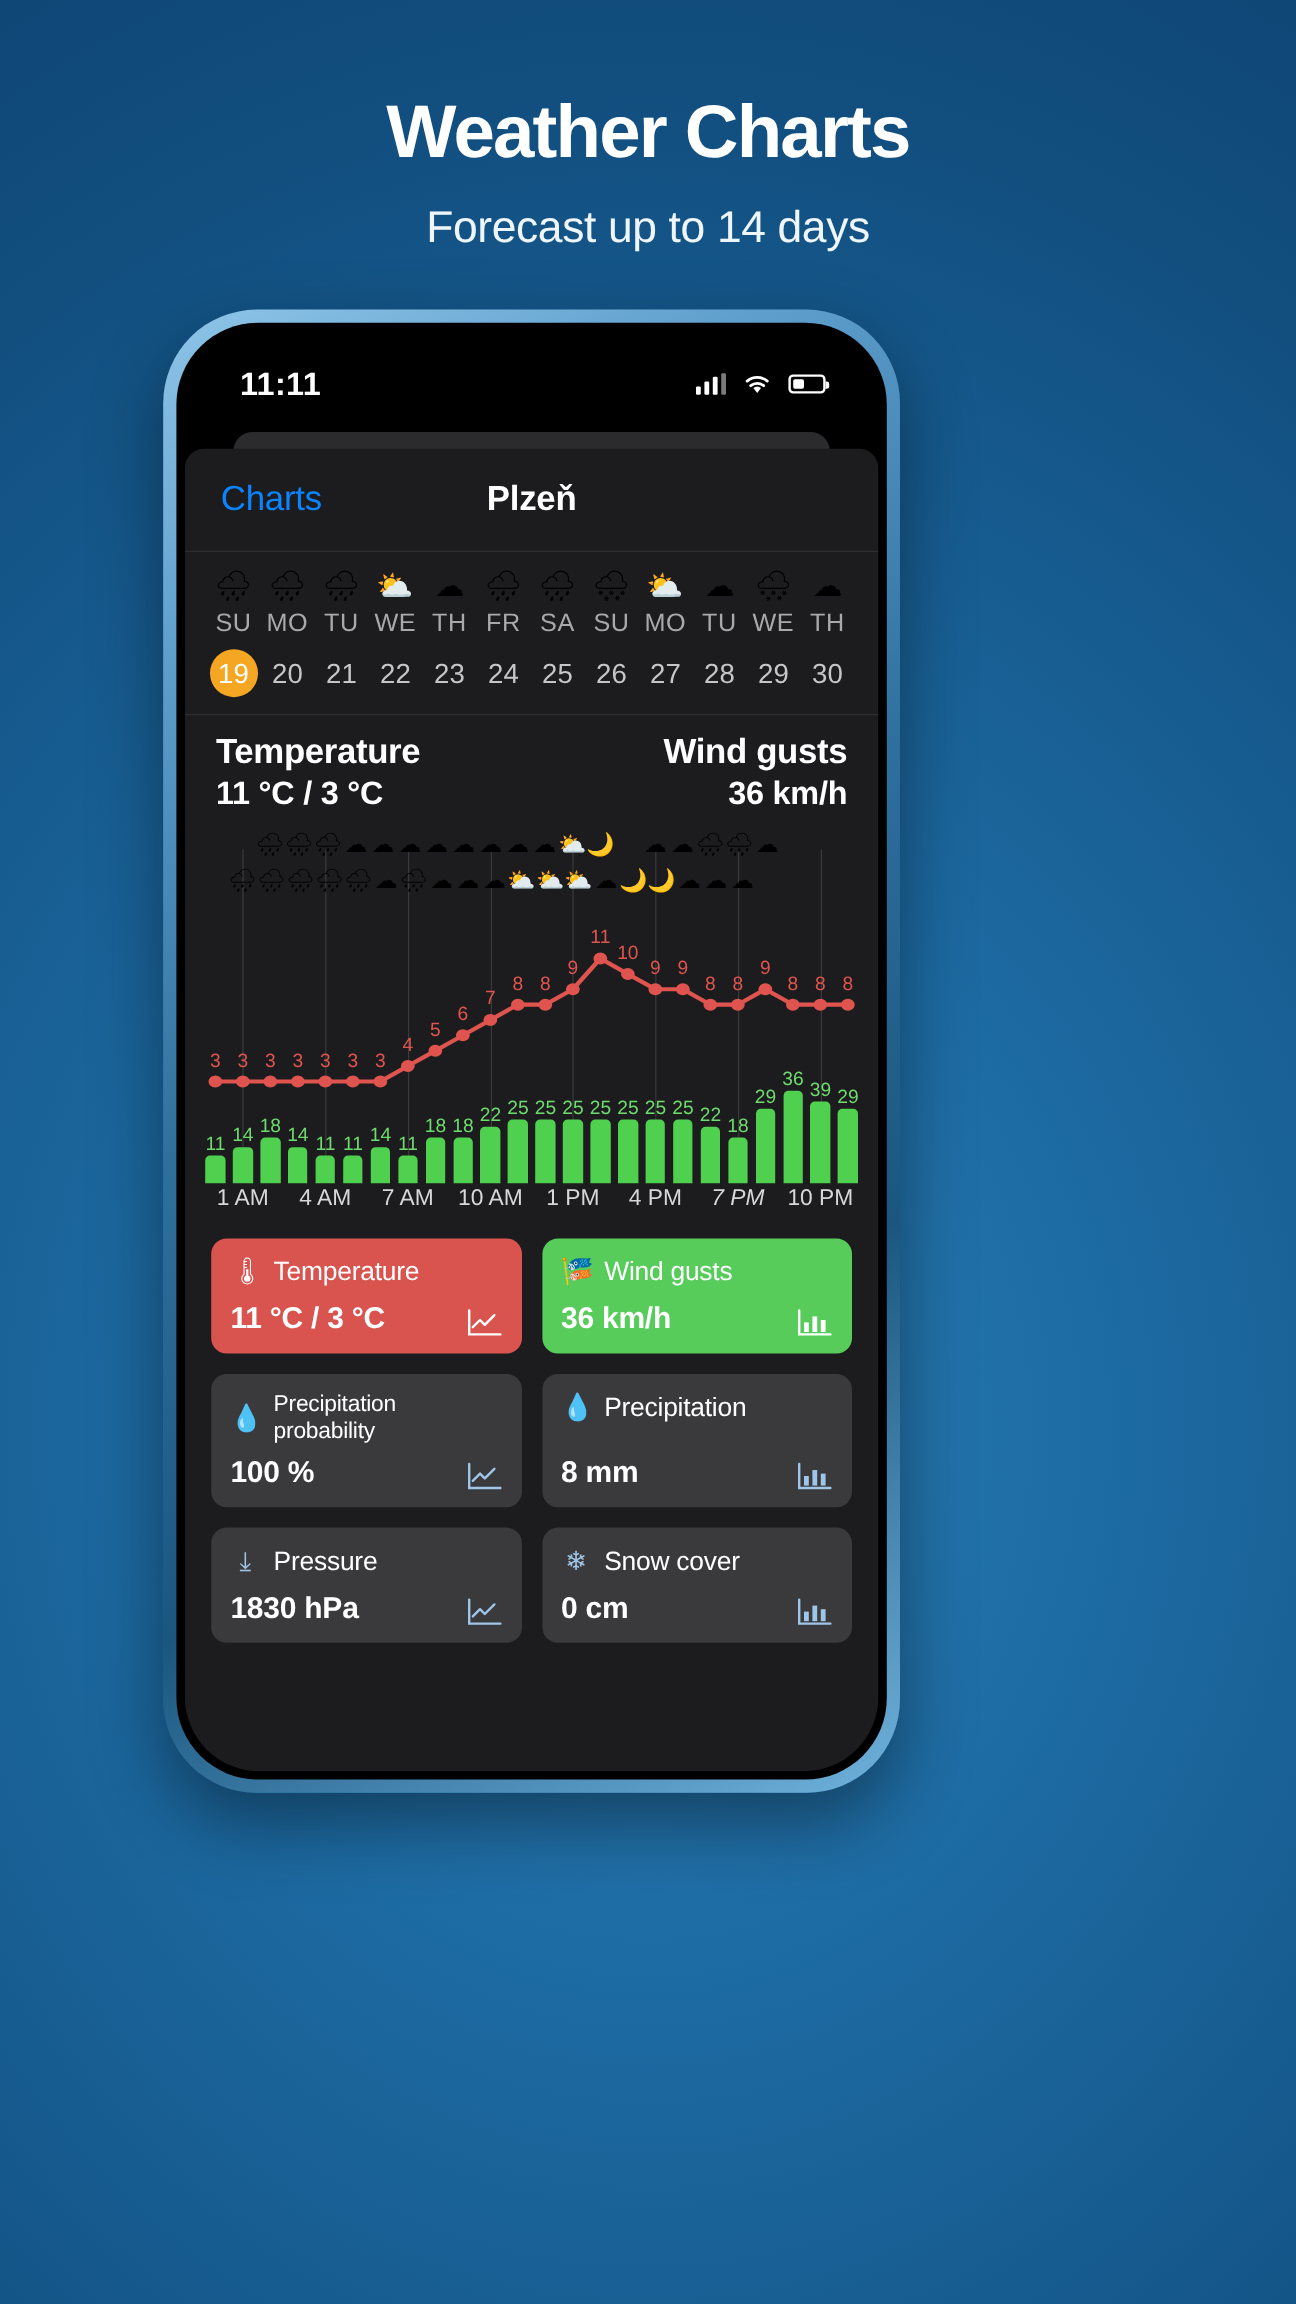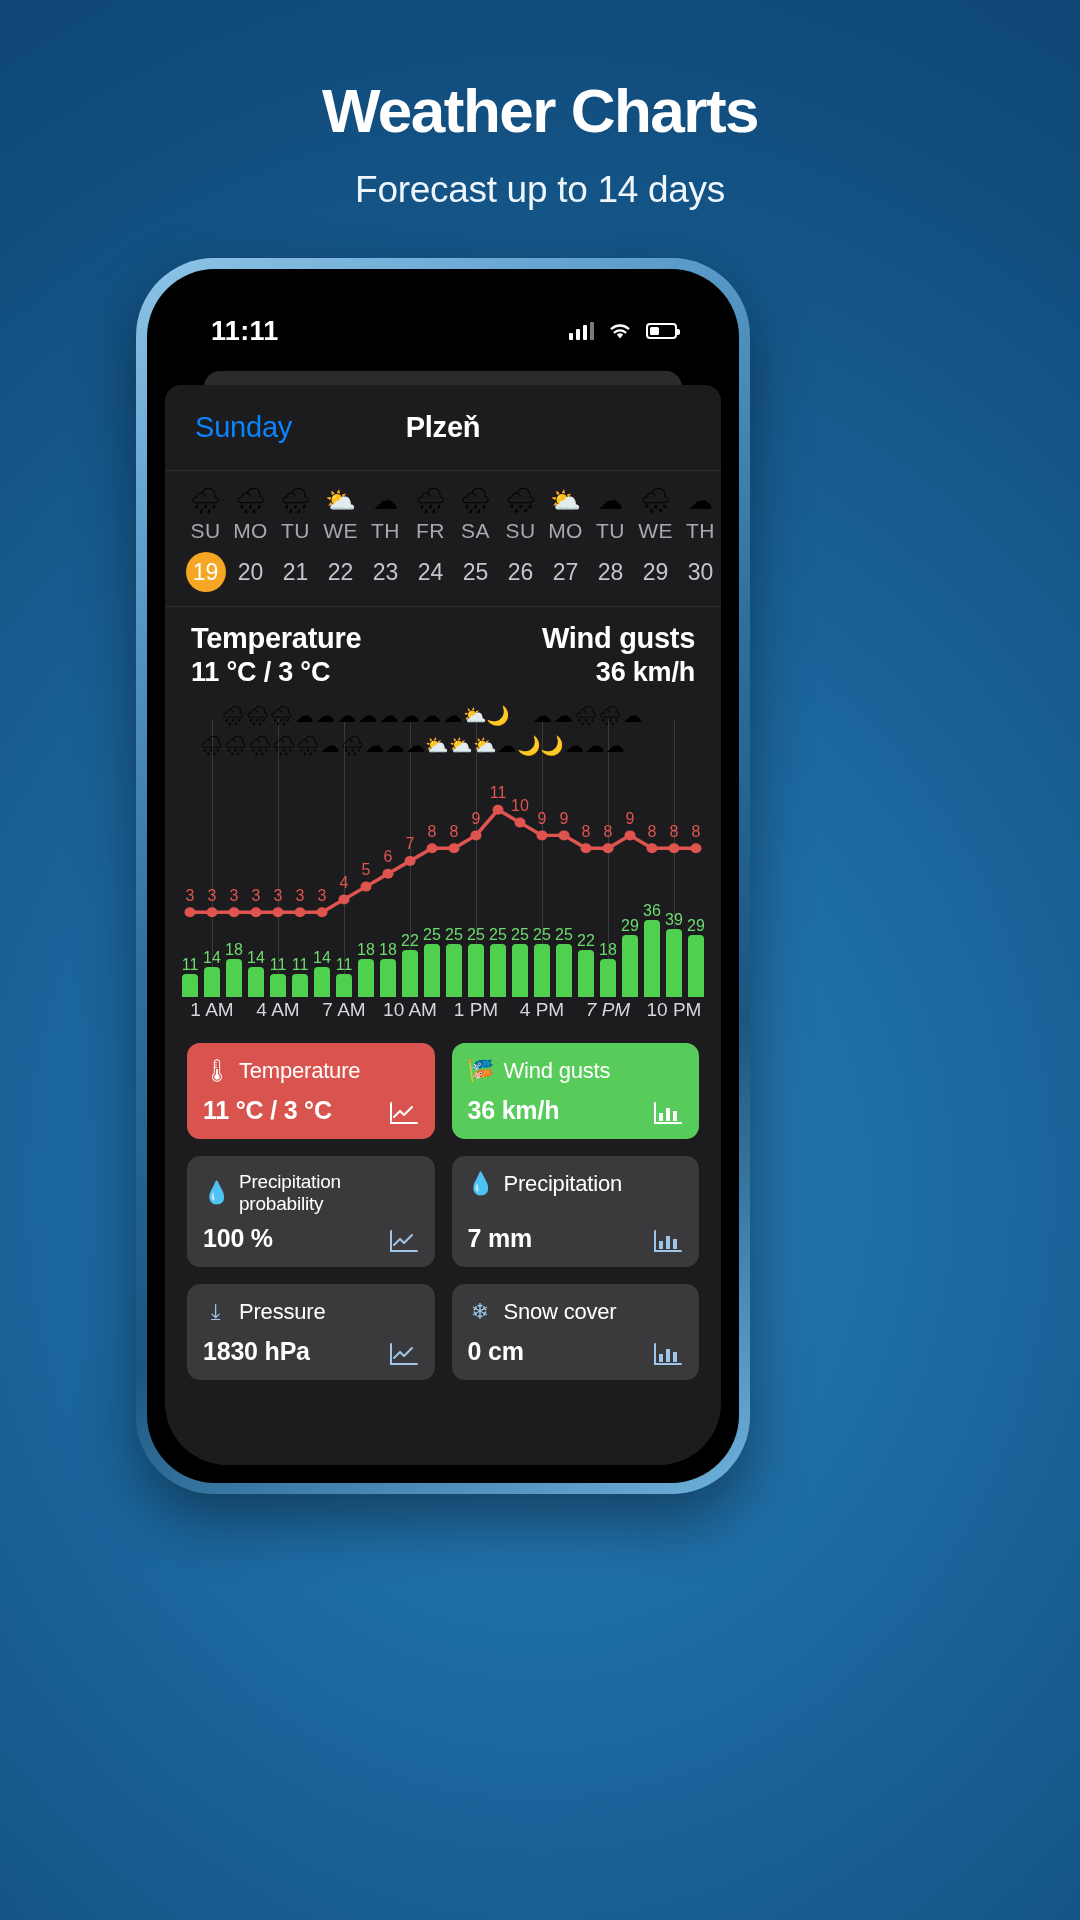--- a/index.html
+++ b/index.html
@@ -28,21 +28,21 @@
     width: 614px; height: 1236px;
     border-radius: 78px;
     background: linear-gradient(150deg, #8fc5e8 0%, #5f9fcd 18%, #2f6f9e 45%, #1a5680 70%, #6fb2dc 100%);
     padding: 11px;
     box-shadow: 0 26px 60px rgba(0,0,0,0.42);
   }
   .phone-inner {
     width: 100%; height: 100%;
     border-radius: 68px;
     background: #000;
-    padding: 18px;
+    padding: 7px;
   }
   .screen {
     width: 100%; height: 100%;
     border-radius: 62px;
     background: #000;
     overflow: hidden;
     position: relative;
   }
 
   
@@ -213,21 +213,21 @@
               <i></i>
             </div>
         </div>
       </div>
 
       <div class="peek"></div>
 
       <div class="sheet">
 
         <div class="navbar">
-          <div class="nav-close">Sunday</div>
+          <div class="nav-close">Charts</div>
           <div class="nav-title">Plzeň</div>
         </div>
 
         <div class="daystrip">
             <div class="day selected">
               <div class="day-ico">🌧</div>
               <div class="day-dow">SU</div>
               <div class="day-num">19</div>
             </div>
             <div class="day">
@@ -588,21 +588,21 @@
                   <path d="M5 16l6-6 4 4 8-8" stroke="currentColor" stroke-width="2" fill="none" stroke-linejoin="round" stroke-linecap="round"></path>
                 </svg>
               </div>
             </div>
             <div class="card " style="color: rgb(159, 198, 232);">
               <div class="card-top">
                 <span class="card-ico">💧</span>
                 <span class="card-title">Precipitation</span>
               </div>
               <div class="card-bot">
-                <span class="card-val">7 mm</span>
+                <span class="card-val">8 mm</span>
                 <svg class="spark" viewBox="0 0 30 24">
                   <path d="M2 2v20h26" stroke="currentColor" stroke-width="2" fill="none" stroke-linecap="round"></path>
                   <rect x="6" y="12" width="4" height="8" fill="currentColor"></rect>
                   <rect x="13" y="7" width="4" height="13" fill="currentColor"></rect>
                   <rect x="20" y="10" width="4" height="10" fill="currentColor"></rect>
                 </svg>
               </div>
             </div>
             <div class="card " style="color: rgb(159, 198, 232);">
               <div class="card-top">

